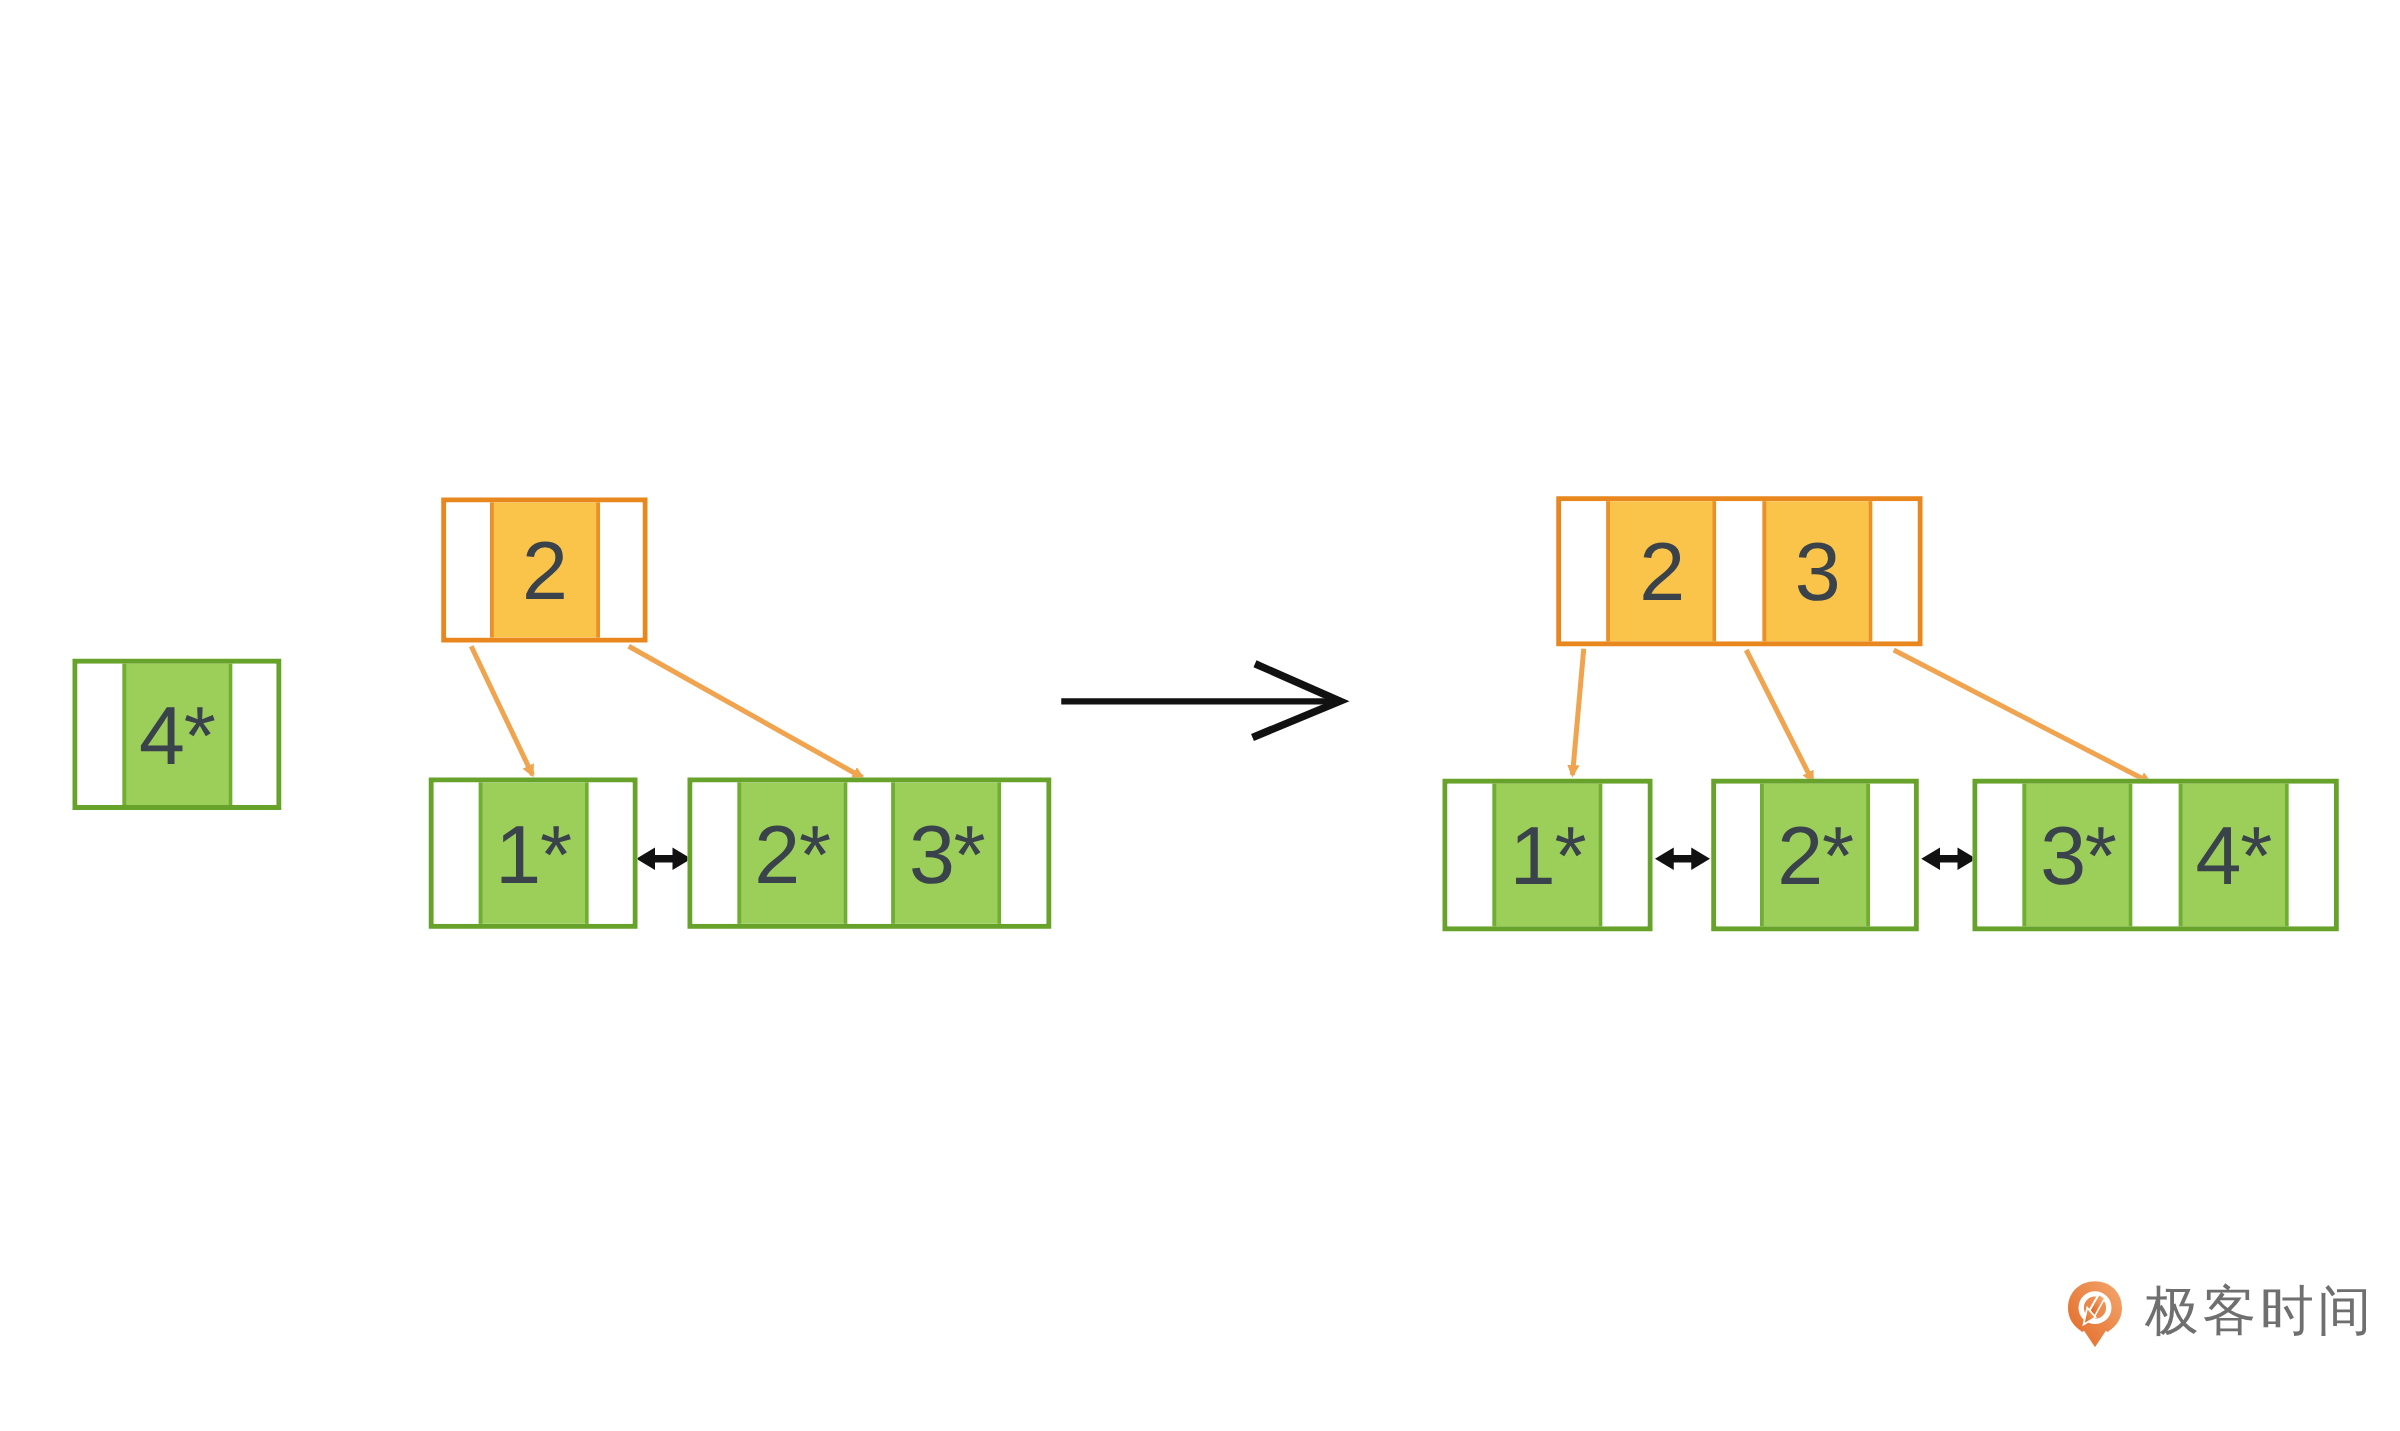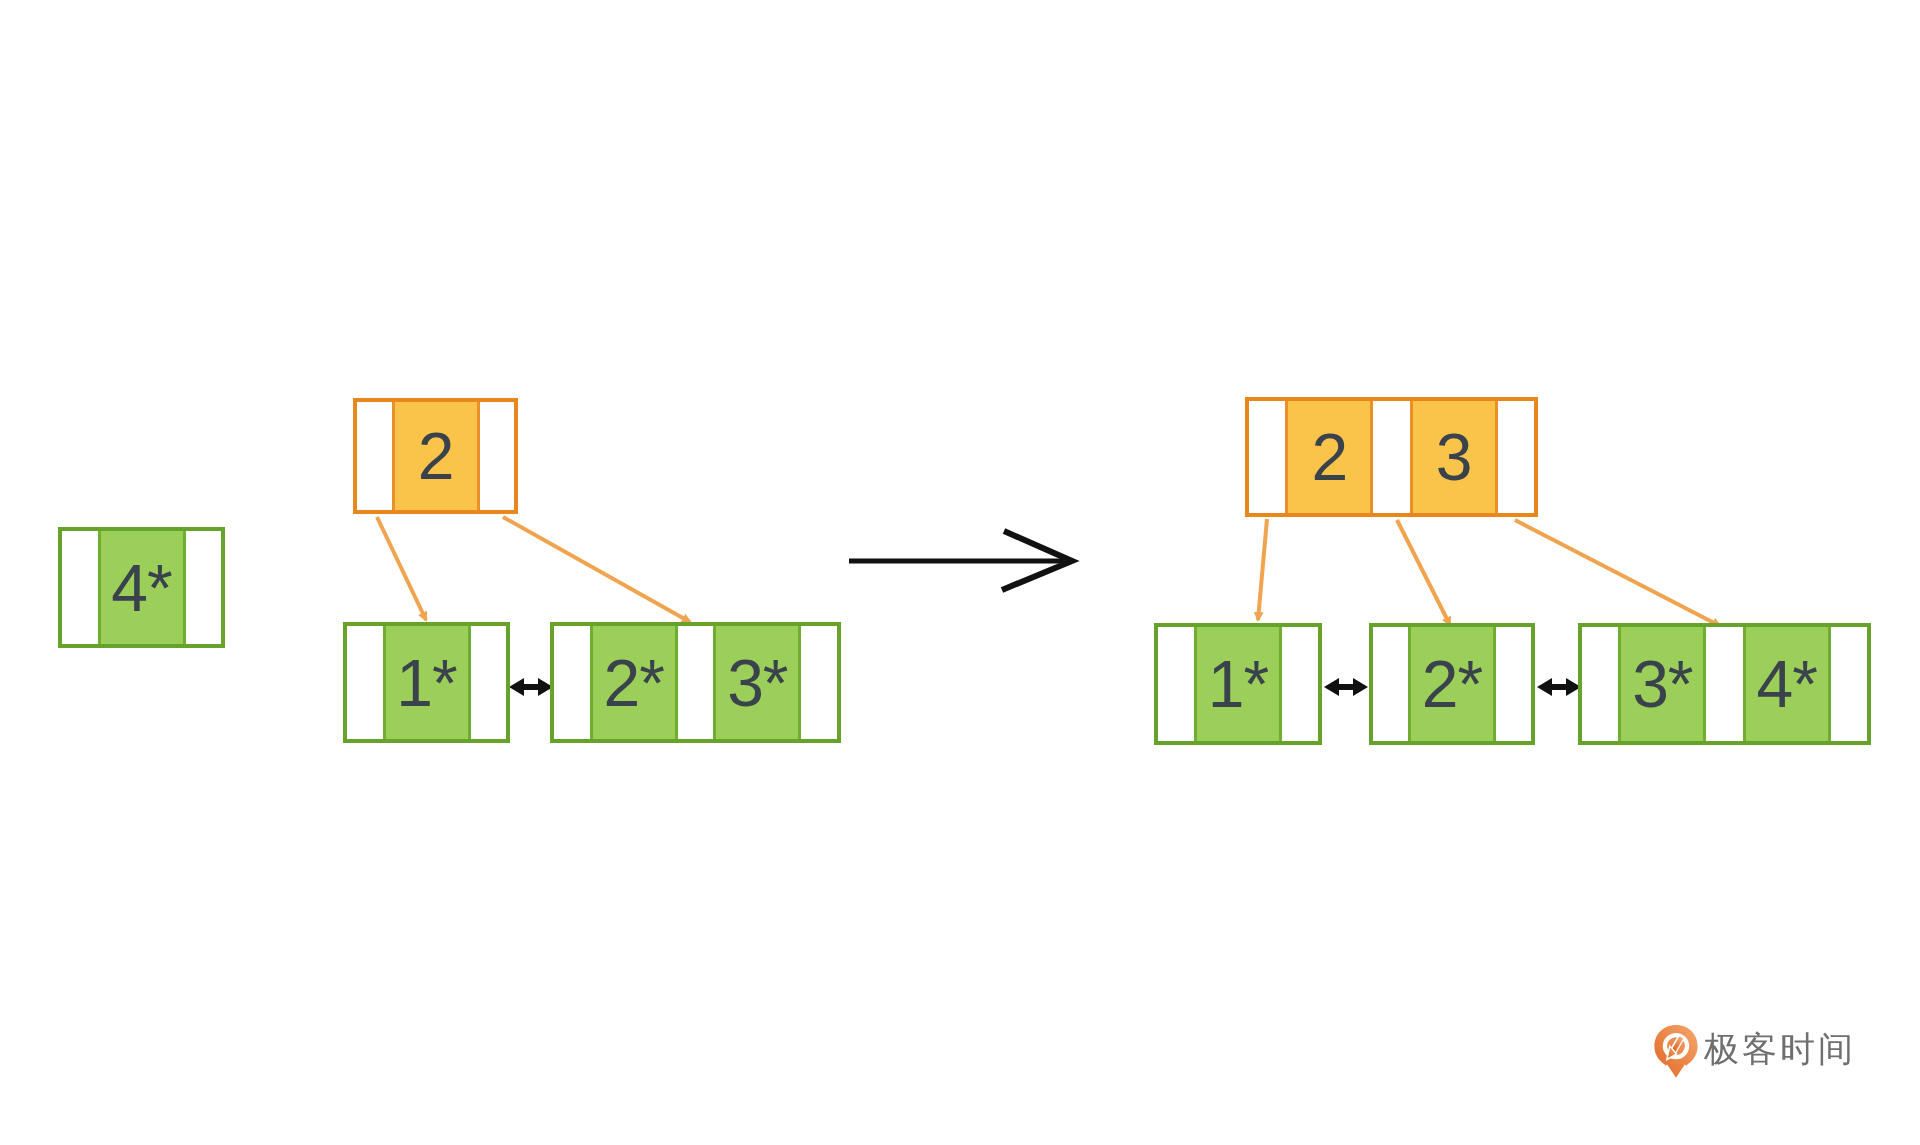--- a/index.html
+++ b/index.html
@@ -59,23 +59,23 @@
   .logo {
     position: absolute;
     left: 1652px;
     top: 1024px;
     display: flex;
     align-items: flex-start;
     z-index: 2;
   }
   .logo-mark { width: 48px; height: 61px; display: block; }
   .logo-text {
-    margin-left: 4px;
+    margin-left: 16px;
     margin-top: 6px;
-    font-size: 35px;
+    font-size: 43px;
     line-height: 38px;
     color: #6F6F6F;
     letter-spacing: 3px;
     white-space: nowrap;
   }
 </style>
 </head>
 <body>
 
 <div class="canvas">

